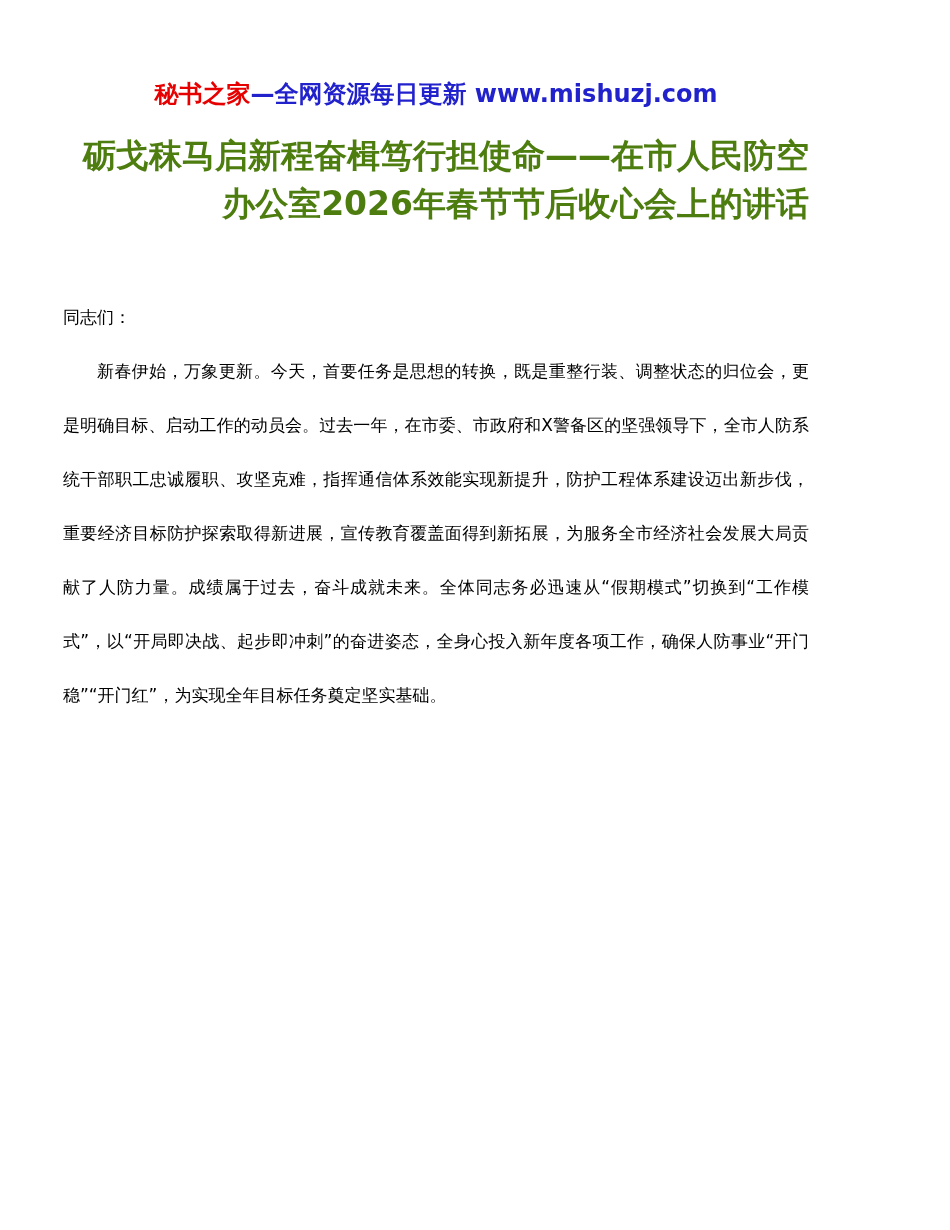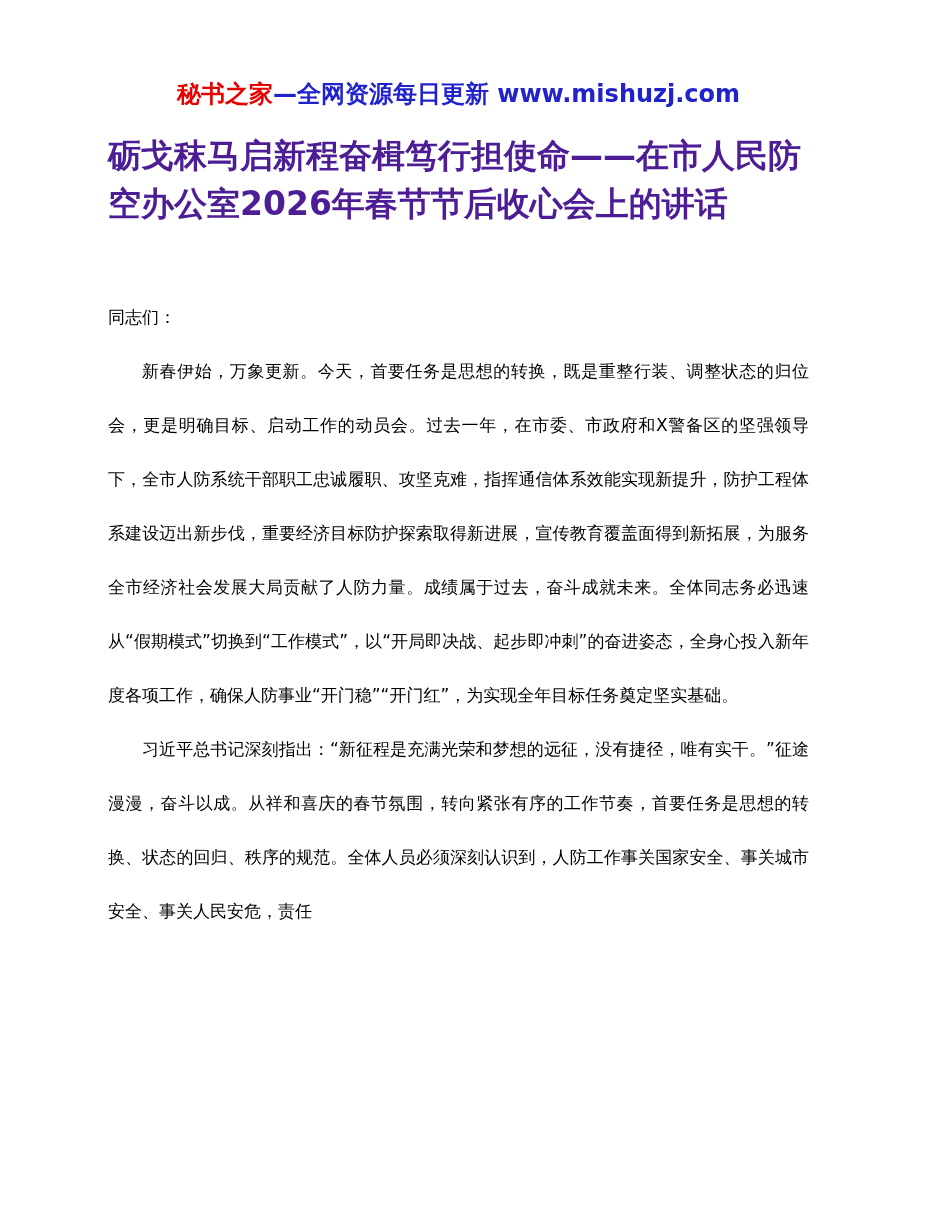--- a/index.html
+++ b/index.html
@@ -6,40 +6,40 @@
   html, body {
     width: 950px;
     background: #ffffff;
     font-family: "DejaVu Sans", "Liberation Sans", sans-serif;
     color: #000000;
   }
   .page {
     width: 950px;
     height: 1230px;
     background: #ffffff;
-    padding: 78px 141px 20px 108px;
+    padding: 78px 141px 20px 63px;
     overflow: hidden;
   }
   .site-header {
     text-align: center;
     font-size: 24px;
     font-weight: bold;
     line-height: 32px;
     margin-bottom: 22px;
     white-space: nowrap;
   }
   .brand { color: #e60000; }
   .blue { color: #2222cc; }
   .site-url { color: #2222cc; text-decoration: none; cursor: pointer; }
   .doc-title {
-    text-align: left;
+    text-align: right;
     font-size: 33px;
     font-weight: bold;
     line-height: 48px;
-    color: #4c1d95;
+    color: #4d7c0f;
     margin-bottom: 62px;
   }
   .doc-body {
     font-size: 17px;
     line-height: 54px;
     text-align: justify;
     text-justify: inter-ideograph;
     word-break: break-all;
   }
   .salutation { text-indent: 0; }
@@ -56,16 +56,15 @@
   </div>
 
   <h1 class="doc-title">砺戈秣马启新程奋楫笃行担使命——在市人民防空办公室2026年春节节后收心会上的讲话</h1>
 
   <div class="doc-body">
     <p class="salutation">同志们：</p>
 
     <p class="para">新春伊始，万象更新。今天，首要任务是思想的转换，既是重整行装、调整状态的归位会，更是明确目标、启动工作的动员会。过去一年，在市委、市政府和X警备区的坚强领导下，全市人防系统干部职工忠诚履职、攻坚克难，指挥通信体系效能实现新提升，防护工程体系建设迈出新步伐，重要经济目标防护探索取得新进展，宣传教育覆盖面得到新拓展，为服务全市经济社会发展大局贡献了人防力量。成绩属于过去，奋斗成就未来。全体同志务必迅速从“假期模式”切换到“工作模式”，以“开局即决战、起步即冲刺”的奋进姿态，全身心投入新年度各项工作，确保人防事业“开门稳”“开门红”，为实现全年目标任务奠定坚实基础。</p>
 
 
-    <p class="para">习近平总书记深刻指出：“新征程是充满光荣和梦想的远征，没有捷径，唯有实干。”征途漫漫，奋斗以成。从祥和喜庆的春节氛围，转向紧张有序的工作节奏，首要任务是思想的转换、状态的回归、秩序的规范。全体人员必须深刻认识到，人防工作事关国家安全、事关城市安全、事关人民安危，责任</p>
   </div>
 
 </div>
 
 </body></html>

